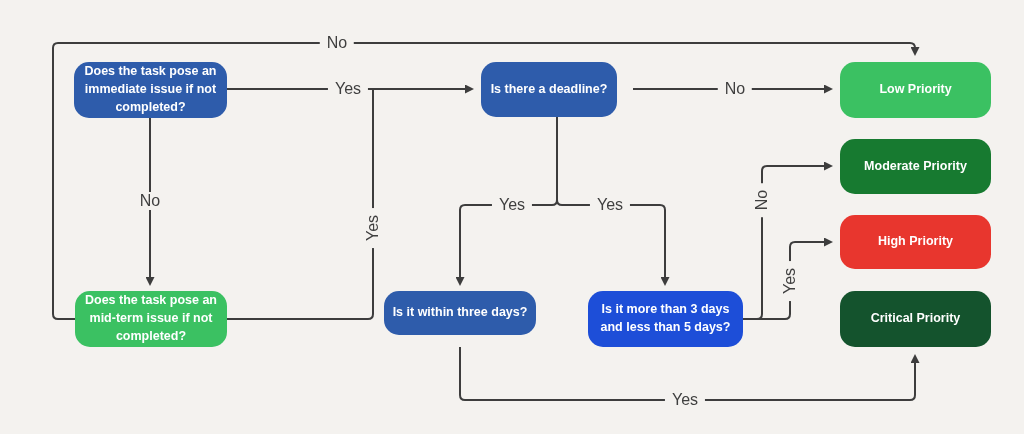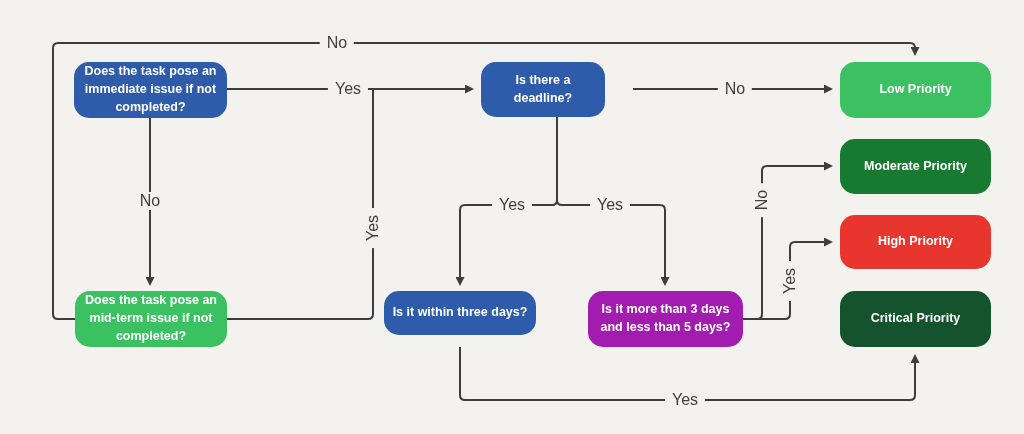--- a/index.html
+++ b/index.html
@@ -68,32 +68,32 @@
     <path class="edge" d="M 743 319 L 757 319 Q 762 319 762 314 L 762 171 Q 762 166 767 166 L 831 166" marker-end="url(#arrow)"></path>
 
     <path class="edge" d="M 743 319 L 785 319 Q 790 319 790 314 L 790 247 Q 790 242 795 242 L 831 242" marker-end="url(#arrow)"></path>
   </svg>
 
   <div class="node" style="left: 74px; top: 62px; width: 153px; height: 56px; background-color: rgb(46, 92, 171);">
     <span>Does the task pose an
 immediate issue if not
 completed?</span>
   </div>
-  <div class="node" style="left: 481px; top: 62px; width: 124px; height: 55px; background-color: rgb(46, 92, 171);">
+  <div class="node" style="left: 481px; top: 62px; width: 136px; height: 55px; background-color: rgb(46, 92, 171);">
     <span>Is there a deadline?</span>
   </div>
   <div class="node" style="left: 75px; top: 291px; width: 152px; height: 56px; background-color: rgb(59, 193, 98);">
     <span>Does the task pose an
 mid-term issue if not
 completed?</span>
   </div>
   <div class="node" style="left: 384px; top: 291px; width: 152px; height: 44px; background-color: rgb(46, 92, 171);">
     <span>Is it within three days?</span>
   </div>
-  <div class="node" style="left: 588px; top: 291px; width: 155px; height: 56px; background-color: #a21caf;">
+  <div class="node" style="left: 588px; top: 291px; width: 155px; height: 56px; background-color: #1d4ed8;">
     <span>Is it more than 3 days
 and less than 5 days?</span>
   </div>
 
   <div class="node" style="left: 840px; top: 62px; width: 151px; height: 56px; background-color: rgb(59, 193, 98);">
     <span>Low Priority</span>
   </div>
   <div class="node" style="left: 840px; top: 139px; width: 151px; height: 55px; background-color: rgb(23, 122, 48);">
     <span>Moderate Priority</span>
   </div>

